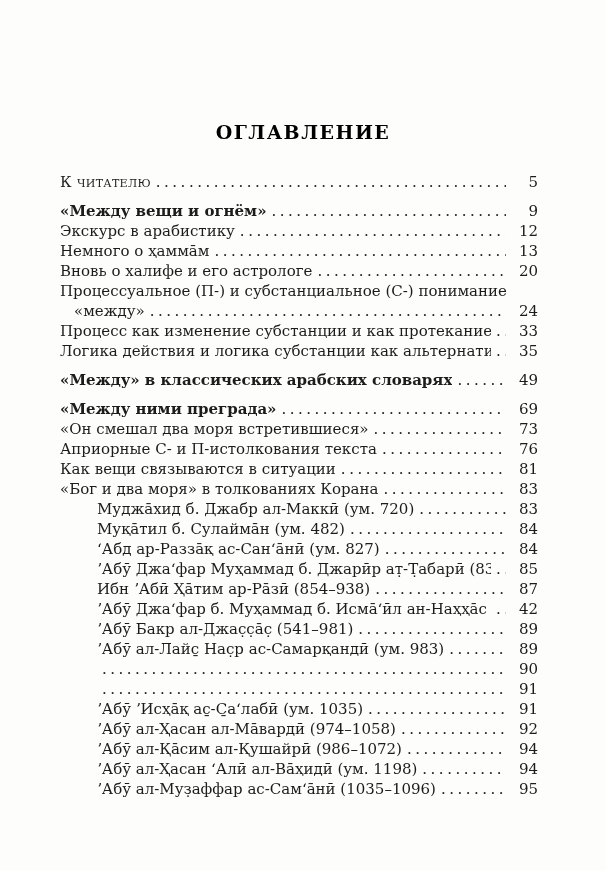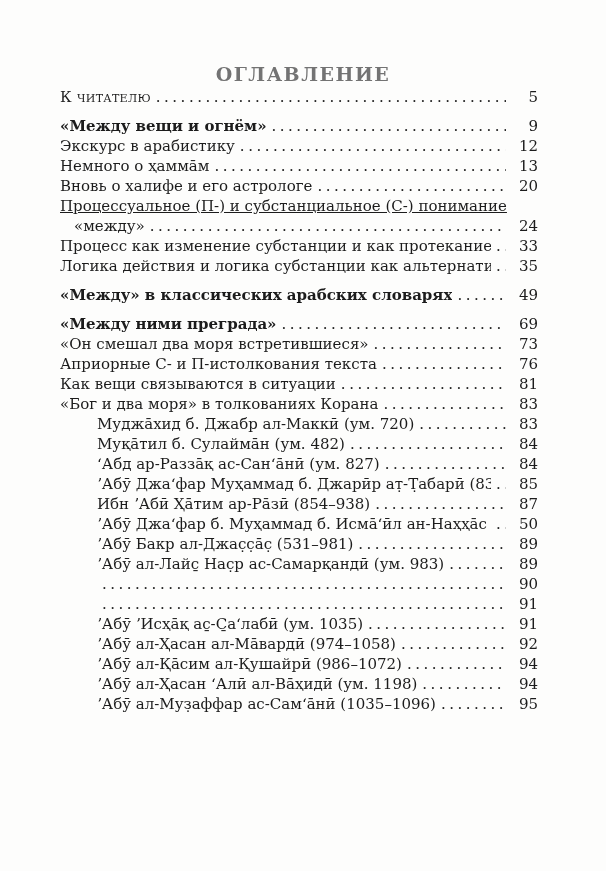--- a/index.html
+++ b/index.html
@@ -10,38 +10,38 @@
     width: 606px;
     height: 871px;
     background: #fdfdfc;
     color: #1c1c1c;
     font-family: "DejaVu Serif", "Liberation Serif", serif;
     font-size: 15px;
     overflow: hidden;
   }
   .page-title {
     margin: 0;
-    padding-top: 61px;
+    padding-top: 119px;
     line-height: 26px;
     text-align: center;
     font-size: 19px;
     font-weight: bold;
     letter-spacing: 1.5px;
-    color: #737373;
+    color: #000000;
   }
   .toc {
+    margin-top: 27px;
     padding: 0 68px 0 60px;
   }
   .entry { }
   .entry.gap { margin-top: 9px; }
   .entry.ind { padding-left: 37px; }
   .preline {
     line-height: 20px;
     white-space: nowrap;
-    text-decoration: underline;
   }
   .row {
     display: flex;
     align-items: baseline;
     line-height: 20px;
   }
   .row.hang { padding-left: 14px; align-items: center; }
   .label {
     flex: 0 1 auto;
     white-space: nowrap;
@@ -206,26 +206,26 @@
         <div class="row">
           <span class="label"><span class="">Ибн ʼАбӣ Ҳа̄тим ар-Ра̄зӣ (854–938)</span></span>
           <span class="dots"></span>
           <span class="page-num">87</span>
         </div>
       </div>
       <div class="entry ind">
         <div class="row">
           <span class="label"><span class="">ʼАбӯ Джаʻфар б. Муҳаммад б. Исма̄ʻӣл ан-Наҳҳа̄с (ум. 949)</span></span>
           <span class="dots"></span>
-          <span class="page-num">50</span>
-        </div>
-      </div>
-      <div class="entry ind">
-        <div class="row">
-          <span class="label"><span class="">ʼАбӯ Бакр ал-Джас̣с̣а̄с̣ (531–981)</span></span>
+          <span class="page-num">42</span>
+        </div>
+      </div>
+      <div class="entry ind">
+        <div class="row">
+          <span class="label"><span class="">ʼАбӯ Бакр ал-Джас̣с̣а̄с̣ (541–981)</span></span>
           <span class="dots"></span>
           <span class="page-num">89</span>
         </div>
       </div>
       <div class="entry ind">
         <div class="row">
           <span class="label"><span class="">ʼАбӯ ал-Лайс̱ Нас̣р ас-Самарқандӣ (ум. 983)</span></span>
           <span class="dots"></span>
           <span class="page-num">89</span>
         </div>

